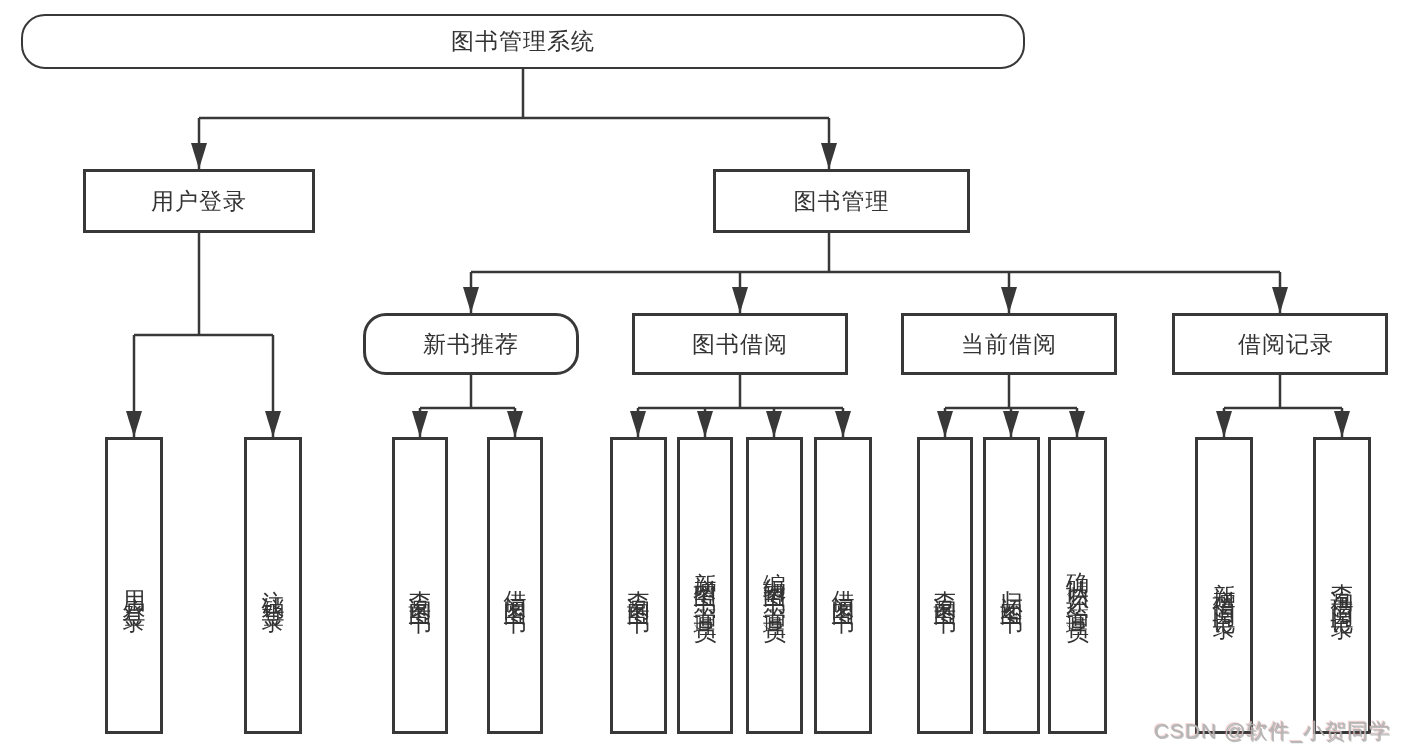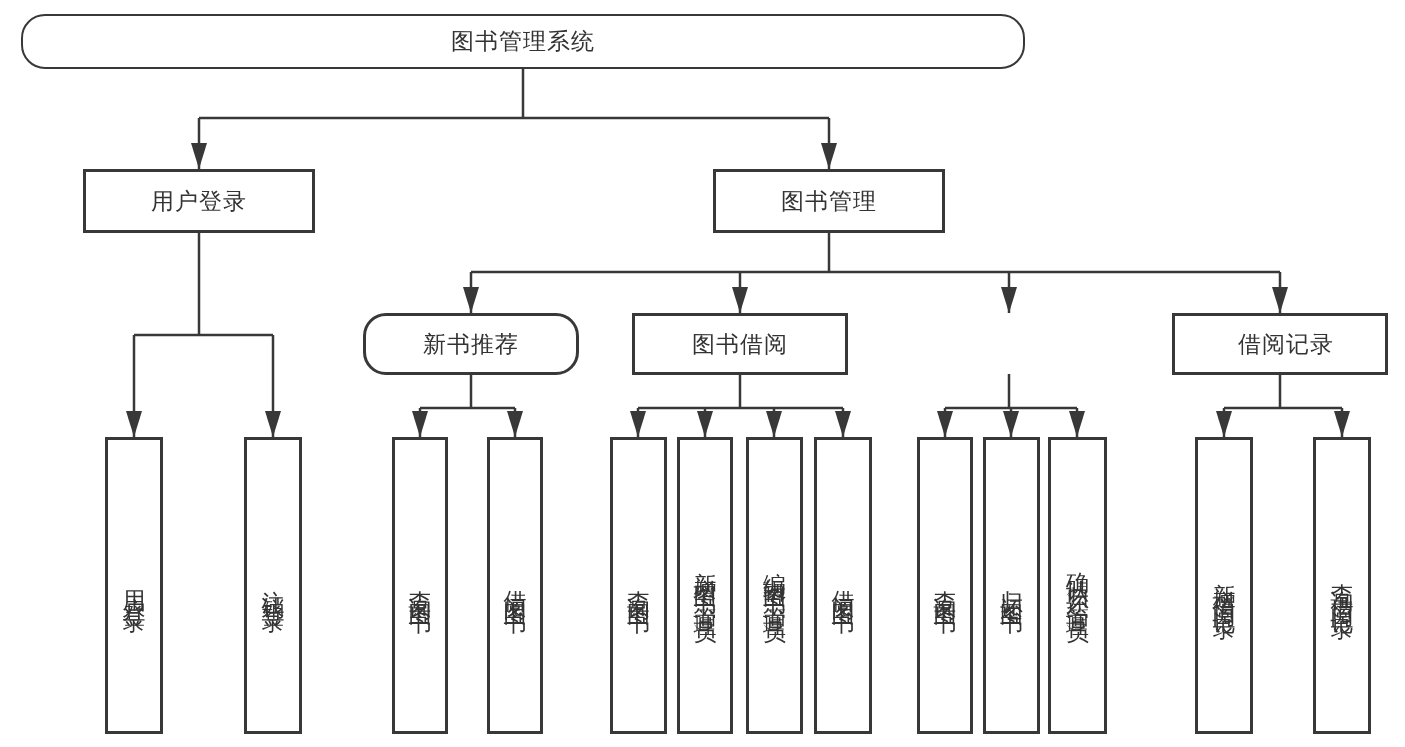--- a/index.html
+++ b/index.html
@@ -77,37 +77,39 @@
       <line class="wire" x1="1077" y1="408" x2="1077" y2="437" marker-end="url(#arrow)"></line>
 
       <line class="wire" x1="1224" y1="408" x2="1224" y2="437" marker-end="url(#arrow)"></line>
       <line class="wire" x1="1342" y1="408" x2="1342" y2="437" marker-end="url(#arrow)"></line>
     </g>
   </svg>
 
   <div class="node root" style="left:21px;top:14px;width:1004px;height:55px;">图书管理系统</div>
 
   <div class="node" style="left:83px;top:169px;width:232px;height:64px;">用户登录</div>
-  <div class="node" style="left:713px;top:169px;width:232px;height:64px;">图书管理</div>
+  <div class="node" style="left:713px;top:169px;width:257px;height:64px;">图书管理</div>
 
   <div class="node" style="left:363px;top:313px;width:216px;height:62px;border-radius:23px;">新书推荐</div>
   <div class="node" style="left:632px;top:313px;width:216px;height:62px;text-align:right;">图书借阅</div>
+  <div class="node" style="left:901px;top:313px;width:216px;height:62px;">当前借阅</div>
   <div class="node" style="left:1172px;top:313px;width:216px;height:62px;padding-left:12px;">借阅记录</div>
 
   <div class="node vert" style="left:105px;top:437px;width:58px;height:297px;">用户登录</div>
   <div class="node vert" style="left:244px;top:437px;width:58px;height:297px;">注销登录</div>
 
   <div class="node vert" style="left:392px;top:437px;width:56px;height:297px;">查询图书</div>
   <div class="node vert" style="left:487px;top:437px;width:56px;height:297px;">借阅图书</div>
 
   <div class="node vert" style="left:610px;top:437px;width:57px;height:297px;">查询图书</div>
   <div class="node vert" style="left:677px;top:437px;width:56px;height:297px;">新增图书（管理员）</div>
   <div class="node vert" style="left:746px;top:437px;width:57px;height:297px;">编辑图书（管理员）</div>
   <div class="node vert" style="left:814px;top:437px;width:58px;height:297px;">借阅图书</div>
 
   <div class="node vert" style="left:917px;top:437px;width:56px;height:297px;">查询图书</div>
   <div class="node vert" style="left:983px;top:437px;width:57px;height:297px;">归还图书</div>
   <div class="node vert" style="left:1048px;top:437px;width:59px;height:297px;">确认归还（管理员）</div>
 
   <div class="node vert" style="left:1195px;top:437px;width:58px;height:297px;">新增借阅记录</div>
   <div class="node vert" style="left:1313px;top:437px;width:58px;height:297px;">查询借阅记录</div>
 
+  <div id="watermark">CSDN @软件_小贺同学</div>
 </div>
 
 </body></html>

